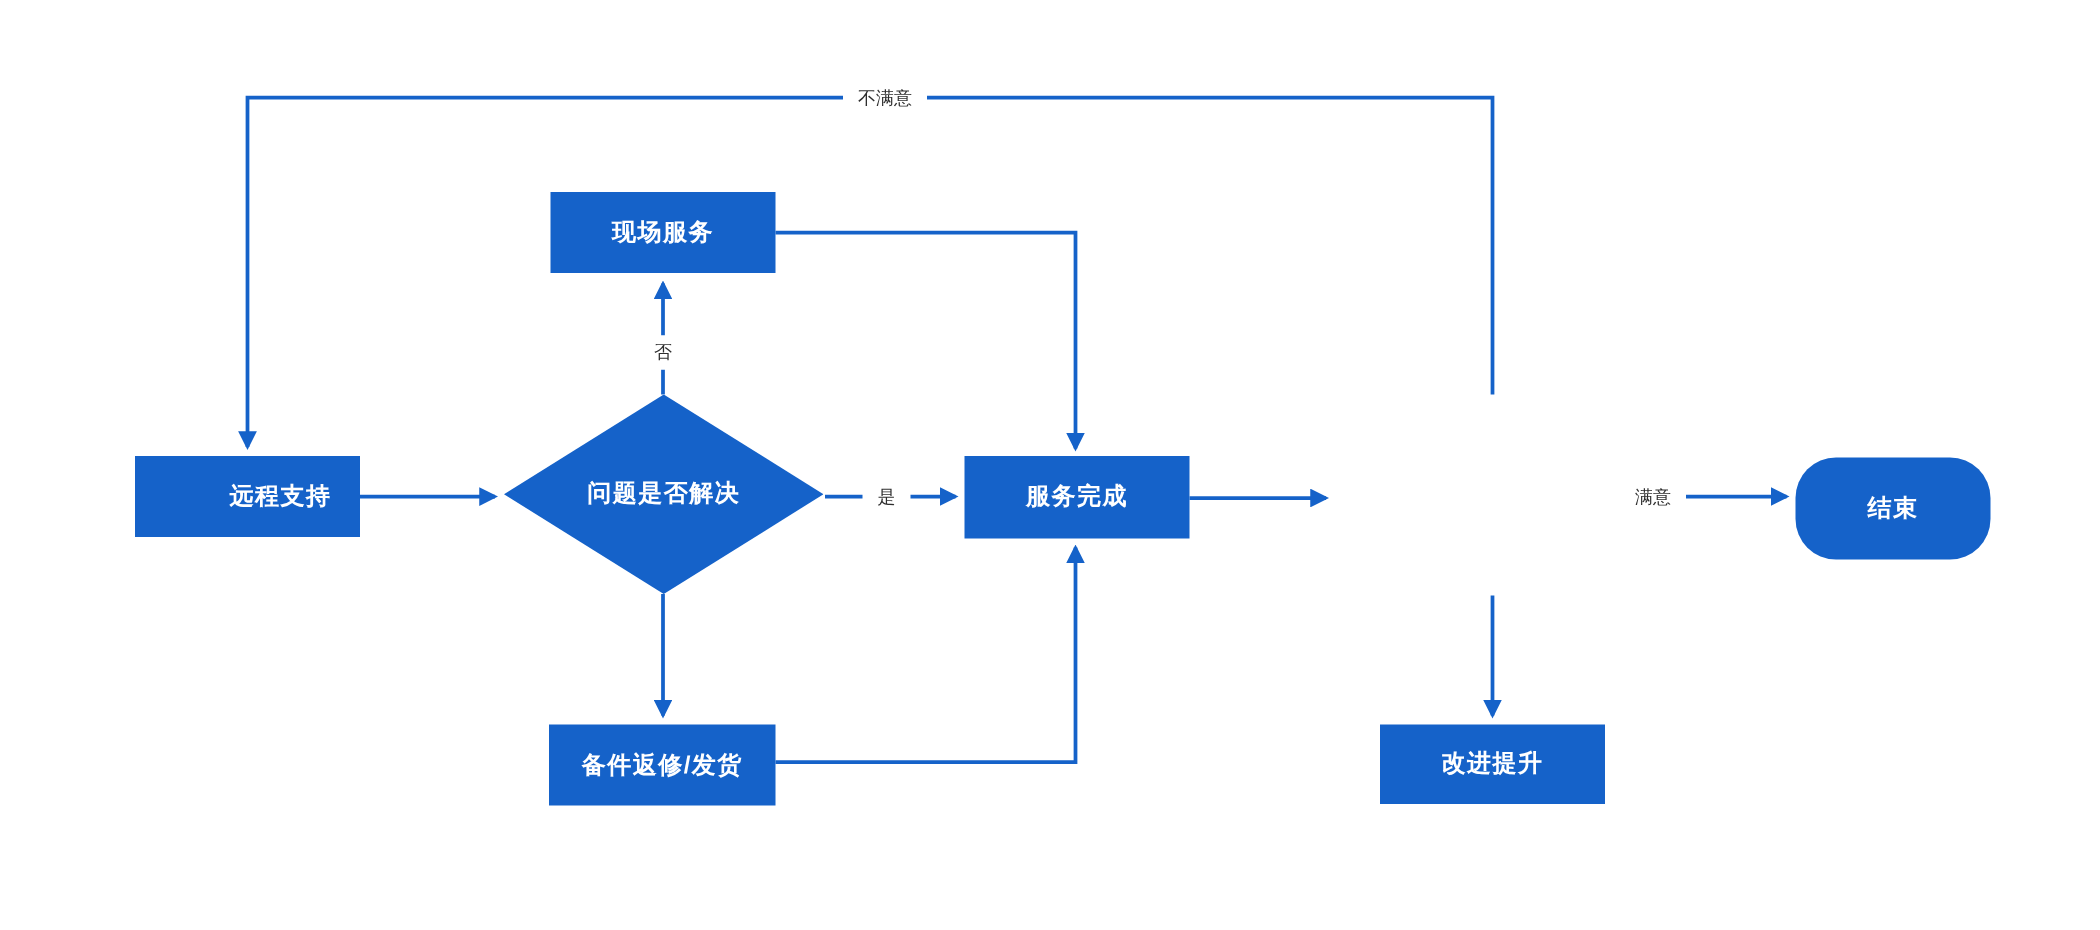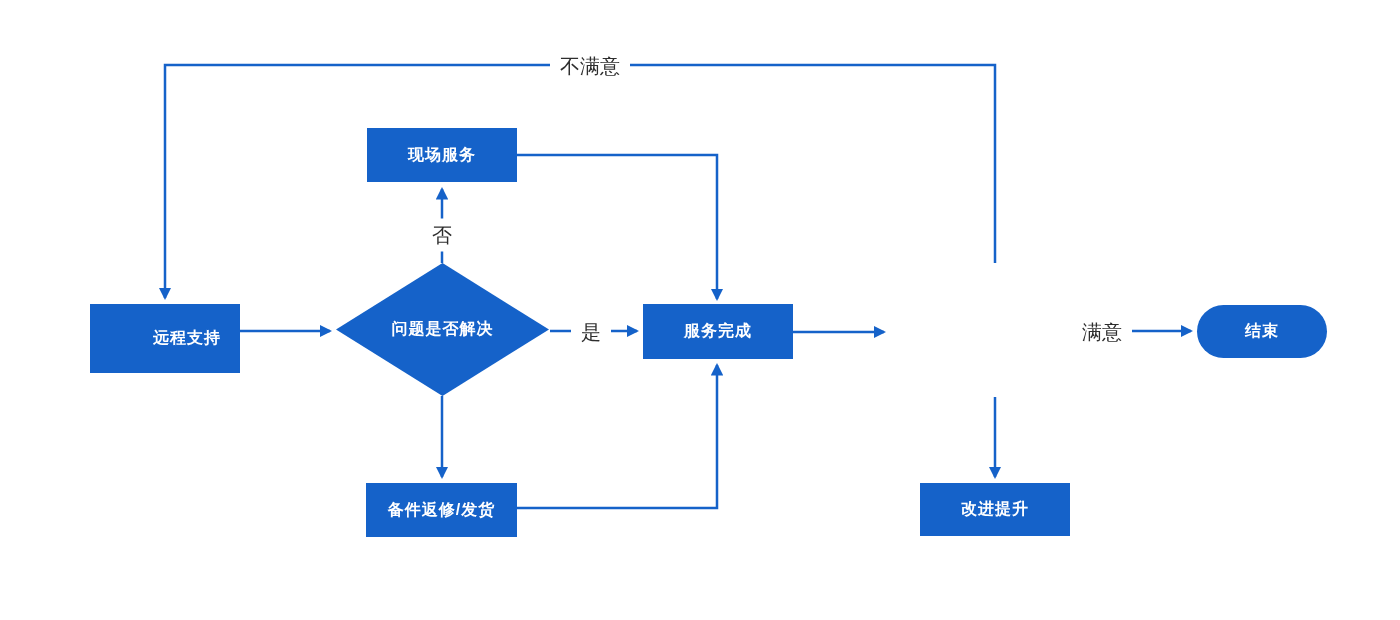--- a/index.html
+++ b/index.html
@@ -46,21 +46,21 @@
   }
   .node.diamond {
     clip-path: polygon(50% 0%, 100% 50%, 50% 100%, 0% 50%);
   }
   .node.pill { border-radius: 27px; }
   .edge-label {
     position: absolute;
     transform: translate(-50%, -50%);
     background: var(--background);
     color: var(--edge-label-color);
-    font-size: 20px;
+    font-size: 12px;
     padding: 3px 10px;
     z-index: 3;
     white-space: nowrap;
   }
 </style>
 </head>
 <body>
 
 <div class="stage">
 
@@ -75,30 +75,30 @@
     <path class="edge" d="M517,155 L717,155 L717,299" marker-end="url(#arw)"></path>
     <path class="edge" d="M550,331 L637,331" marker-end="url(#arw)"></path>
     <path class="edge" d="M442,396 L442,477" marker-end="url(#arw)"></path>
     <path class="edge" d="M517,508 L717,508 L717,365" marker-end="url(#arw)"></path>
     <path class="edge" d="M793,332 L884,332" marker-end="url(#arw)"></path>
     <path class="edge" d="M1100,331 L1191,331" marker-end="url(#arw)"></path>
     <path class="edge" d="M995,397 L995,477" marker-end="url(#arw)"></path>
     <path class="edge" d="M995,263 L995,65 L165,65 L165,298" marker-end="url(#arw)"></path>
   </svg>
 
-  <div class="node rect" style="left:90px; top:304px; width:150px; height:69px;padding-left:44px;">远程支持</div>
+  <div class="node rect" style="left:90px; top:304px; width:150px; height:54px;padding-left:44px;">远程支持</div>
 
   <div class="node diamond" style="left:336px; top:263px; width:213px; height:133px;">问题是否解决</div>
 
   <div class="node rect" style="left:367px; top:128px; width:150px; height:54px;">现场服务</div>
 
   <div class="node rect" style="left:643px; top:304px; width:150px; height:55px;">服务完成</div>
 
 
-  <div class="node pill" style="left:1197px; top:305px; width:130px; height:53px;">结束</div>
+  <div class="node pill" style="left:1197px; top:305px; width:130px; height:68px;">结束</div>
 
   <div class="node rect" style="left:920px; top:483px; width:150px; height:53px;">改进提升</div>
 
   <div class="node rect" style="left:366px; top:483px; width:151px; height:54px;">备件返修/发货</div>
 
   <div class="edge-label" style="left:442px; top:235px;">否</div>
 
   <div class="edge-label" style="left:591px; top:332px;">是</div>
 
   <div class="edge-label" style="left:1102px; top:332px;">满意</div>

